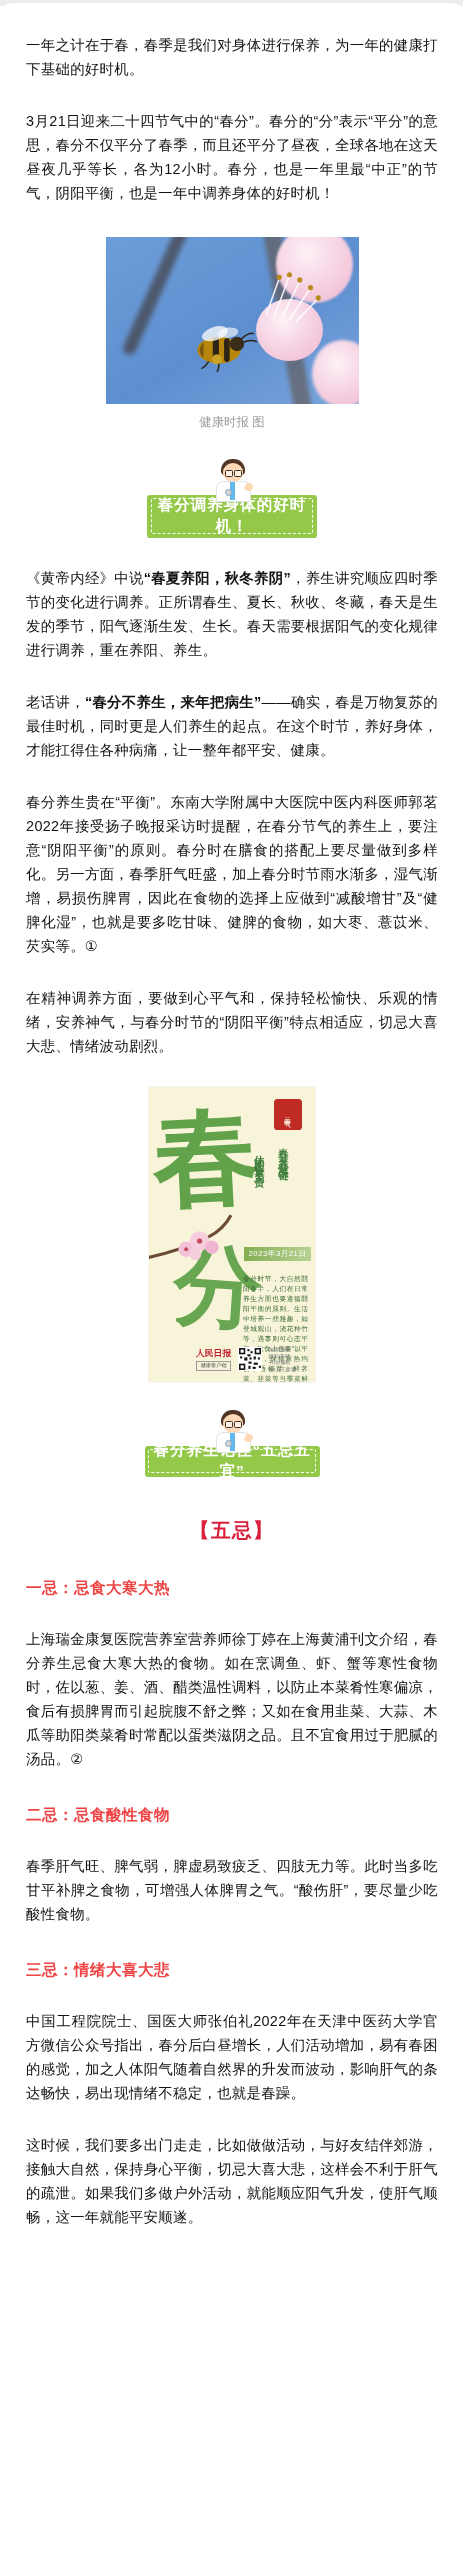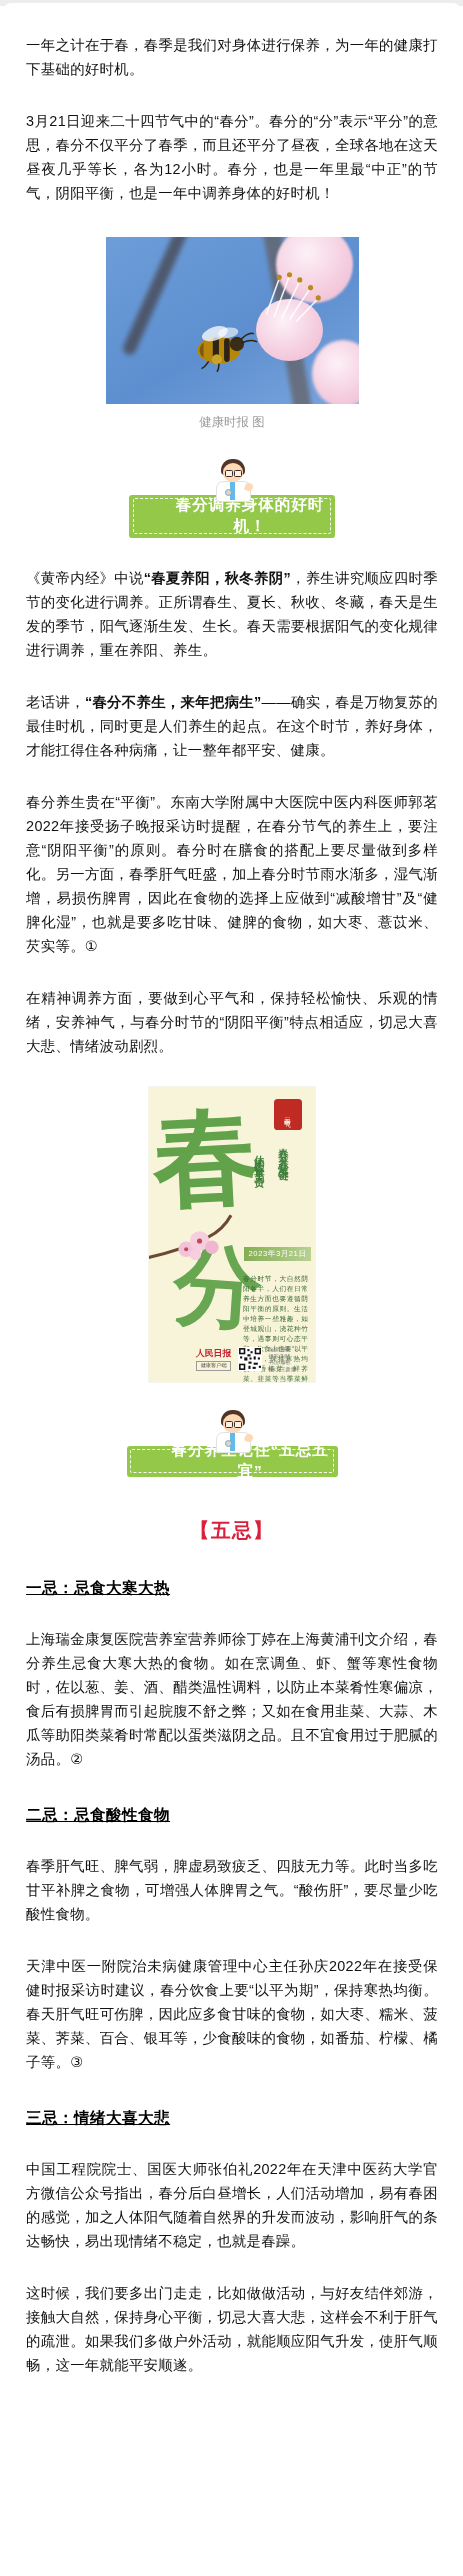--- a/index.html
+++ b/index.html
@@ -27,31 +27,31 @@
   .banner-unit{margin-top:28px;text-align:center;}
   .doc{width:45px;height:42px;margin:0 auto -6.2px;position:relative;z-index:2;}
   .doc-hair{position:absolute;left:11.3px;top:0;width:24px;height:16.5px;background:#503527;border-radius:11.3px 11.3px 4.1px 4.1px;}
   .doc-face{position:absolute;left:13px;top:4.6px;width:20.6px;height:18.5px;background:#ffd9b5;border-radius:50%;}
   .doc-glass{position:absolute;left:15px;top:10.8px;width:6.2px;height:5.2px;border:1.5px solid #35302c;border-radius:1.5px;background:rgba(255,255,255,.6);}
   .doc-glass2{left:24px;}
   .doc-coat{position:absolute;left:6.2px;top:22px;width:33px;height:19.6px;background:#fff;border:0.5px solid #e2e2e2;border-radius:7.2px 7.2px 3.1px 3.1px;}
   .doc-shirt{position:absolute;left:20px;top:23px;width:5.7px;height:18.5px;background:#63b9e9;}
   .doc-steth{position:absolute;left:15.5px;top:30px;width:5.2px;height:5.2px;background:#cfd8dc;border-radius:50%;border:1px solid #90a4ae;}
   .doc-hand{position:absolute;right:1px;top:24px;width:8.2px;height:7.7px;background:#ffd9b5;border-radius:50% 50% 50% 20%;transform:rotate(20deg);}
-  .banner{position:relative;margin:0 auto;background:#93c848;border-radius:3.1px;display:flex;align-items:center;justify-content:center;padding-left:36px;}
+  .banner{position:relative;margin:0 auto;background:#93c848;border-radius:3.1px;display:flex;align-items:center;justify-content:center;}
   .banner .dash{position:absolute;inset:3.6px;border:1px dashed rgba(255,255,255,.95);border-radius:2.1px;}
   .banner-label{position:relative;color:#fff;font-weight:bold;font-size:15.5px;letter-spacing:1px;padding:0 8.2px;}
   .banner.b1{width:170px;height:43px;}
   .banner.b2{width:175px;height:31px;}
 
   
   .h-center{font-size:19.6px;font-weight:bold;text-align:center;margin:40px 0 0;letter-spacing:1.5px;}
   .h-center.red{color:#d9203c;}
   .h-sub{font-size:15.5px;font-weight:bold;margin:34px 0 0;letter-spacing:0.5px;}
-  .h-sub.red{color:#000000;text-decoration:underline;}
+  .h-sub.red{color:#ef4444;}
 
   
   .poster{width:166px;height:295px;margin:29px auto 0;position:relative;background:#f7f4d9;overflow:hidden;box-shadow:0 0 0 0.5px #ececdc;}
   .p-char1{position:absolute;left:4.1px;top:17.5px;font-size:106px;line-height:1;color:#61a24b;font-family:"DejaVu Serif","Liberation Serif",serif;font-weight:bold;transform:rotate(-3deg);}
   .p-char2{position:absolute;left:25px;top:155px;font-size:88px;line-height:1;color:#61a24b;font-family:"DejaVu Serif","Liberation Serif",serif;font-weight:bold;transform:rotate(4deg);opacity:.95;}
   .p-seal{position:absolute;right:13.4px;top:12.4px;width:28px;height:31px;background:#bf2b23;border-radius:3.6px;display:flex;align-items:center;justify-content:center;}
   .p-seal span{writing-mode:vertical-rl;color:#f7ead9;font-size:6.7px;letter-spacing:1px;line-height:1.1;}
   .p-sl{position:absolute;writing-mode:vertical-rl;font-size:10.3px;letter-spacing:3.6px;color:#3e7d3a;font-weight:bold;top:53px;}
   .p-sl.right{right:25px;}
   .p-sl.left{right:49px;top:60px;}
@@ -209,20 +209,19 @@
     </div>
   </div>
 
   <div class="h-center red">【五忌】</div>
 
   <div class="h-sub red">一忌：忌食大寒大热</div>
   <p class="p">上海瑞金康复医院营养室营养师徐丁婷在上海黄浦刊文介绍，春分养生忌食大寒大热的食物。如在烹调鱼、虾、蟹等寒性食物时，佐以葱、姜、酒、醋类温性调料，以防止本菜肴性寒偏凉，食后有损脾胃而引起脘腹不舒之弊；又如在食用韭菜、大蒜、木瓜等助阳类菜肴时常配以蛋类滋阴之品。且不宜食用过于肥腻的汤品。②</p>
 
   <div class="h-sub red">二忌：忌食酸性食物</div>
   <p class="p">春季肝气旺、脾气弱，脾虚易致疲乏、四肢无力等。此时当多吃甘平补脾之食物，可增强人体脾胃之气。“酸伤肝”，要尽量少吃酸性食物。</p>
-  <p class="p">天津中医一附院治未病健康管理中心主任孙庆2022年在接受保健时报采访时建议，春分饮食上要“以平为期”，保持寒热均衡。春天肝气旺可伤脾，因此应多食甘味的食物，如大枣、糯米、菠菜、荠菜、百合、银耳等，少食酸味的食物，如番茄、柠檬、橘子等。③</p>
 
   <div class="h-sub red">三忌：情绪大喜大悲</div>
   <p class="p">中国工程院院士、国医大师张伯礼2022年在天津中医药大学官方微信公众号指出，春分后白昼增长，人们活动增加，易有春困的感觉，加之人体阳气随着自然界的升发而波动，影响肝气的条达畅快，易出现情绪不稳定，也就是春躁。</p>
   <p class="p">这时候，我们要多出门走走，比如做做活动，与好友结伴郊游，接触大自然，保持身心平衡，切忌大喜大悲，这样会不利于肝气的疏泄。如果我们多做户外活动，就能顺应阳气升发，使肝气顺畅，这一年就能平安顺遂。</p>
 
 </div>
 
 
 </body></html>

